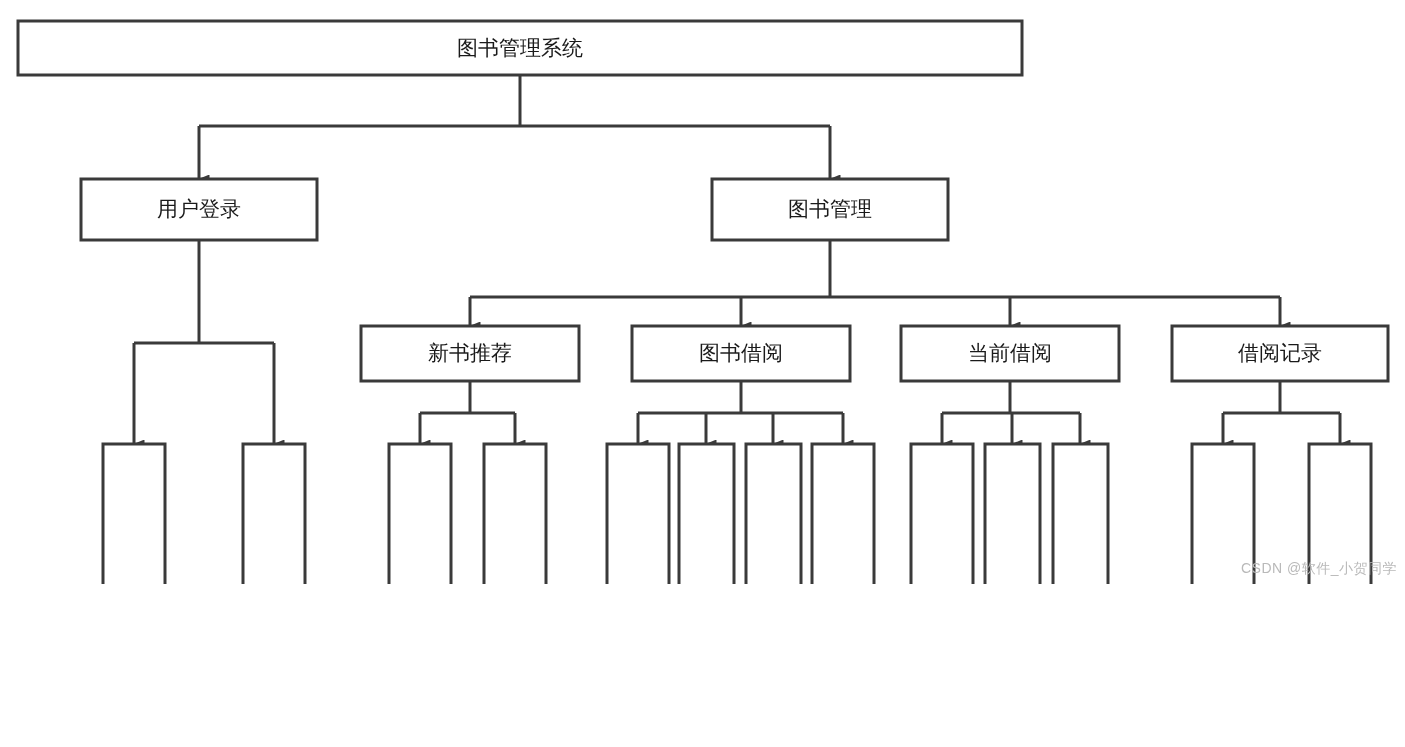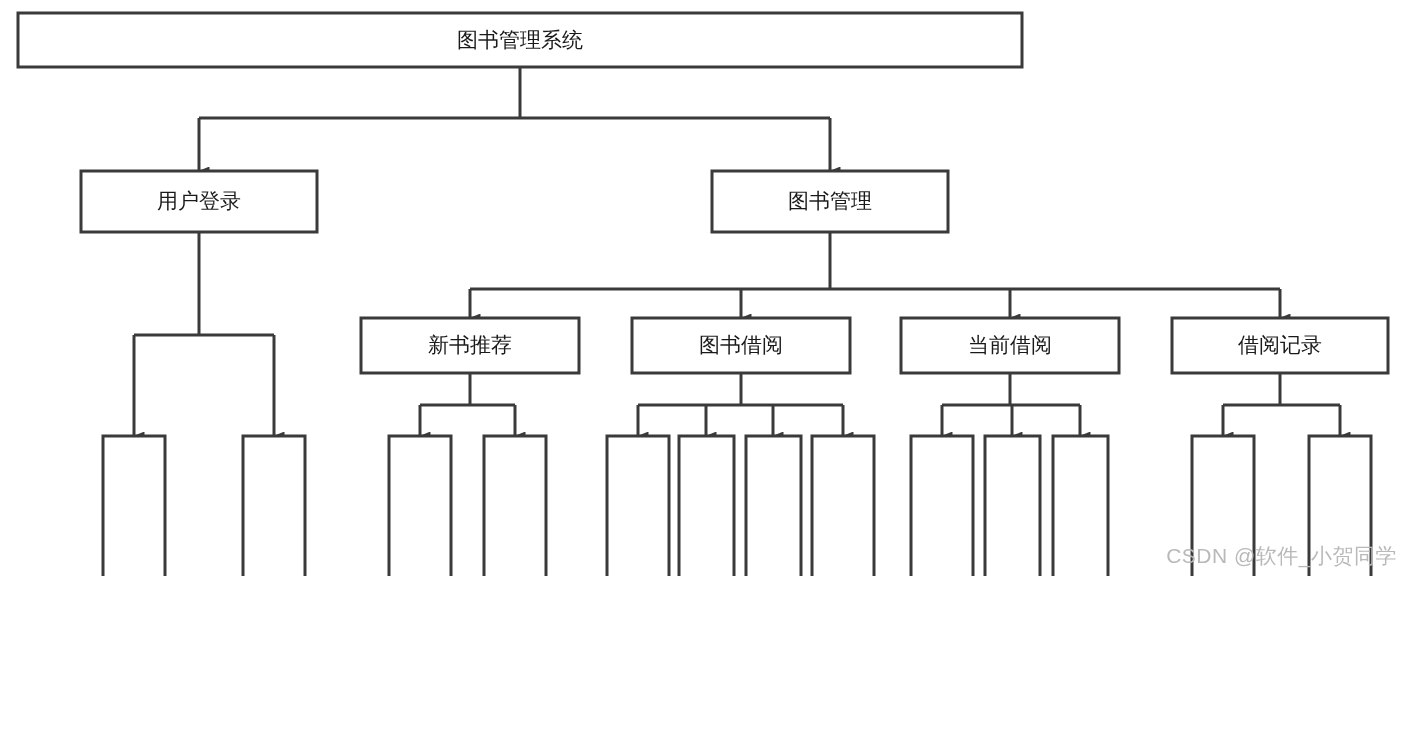--- a/index.html
+++ b/index.html
@@ -9,20 +9,21 @@
   }
   body {
     font-family: "Liberation Sans", "DejaVu Sans", sans-serif;
   }
   #diagram-root {
     position: relative;
     width: 1405px;
     height: 576px;
     background: #ffffff;
     overflow: hidden;
+    margin-top: 8px;
   }
   svg#diagram-svg {
     position: absolute;
     left: 0;
     top: 0;
     width: 1405px;
     height: 747px;
   }
   .node-box {
     fill: #ffffff;
@@ -53,21 +54,21 @@
     color: #1a1a1a;
     white-space: nowrap;
     text-align: center;
     pointer-events: none;
   }
   .watermark {
     position: absolute;
     right: 8px;
     bottom: 6px;
     font-family: "Liberation Sans", "DejaVu Sans", sans-serif;
-    font-size: 21px;
+    font-size: 14px;
     color: #b9b9b9;
     letter-spacing: 0.5px;
     white-space: nowrap;
   }
 </style>
 </head>
 <body>
 
 <div id="diagram-root">
 

